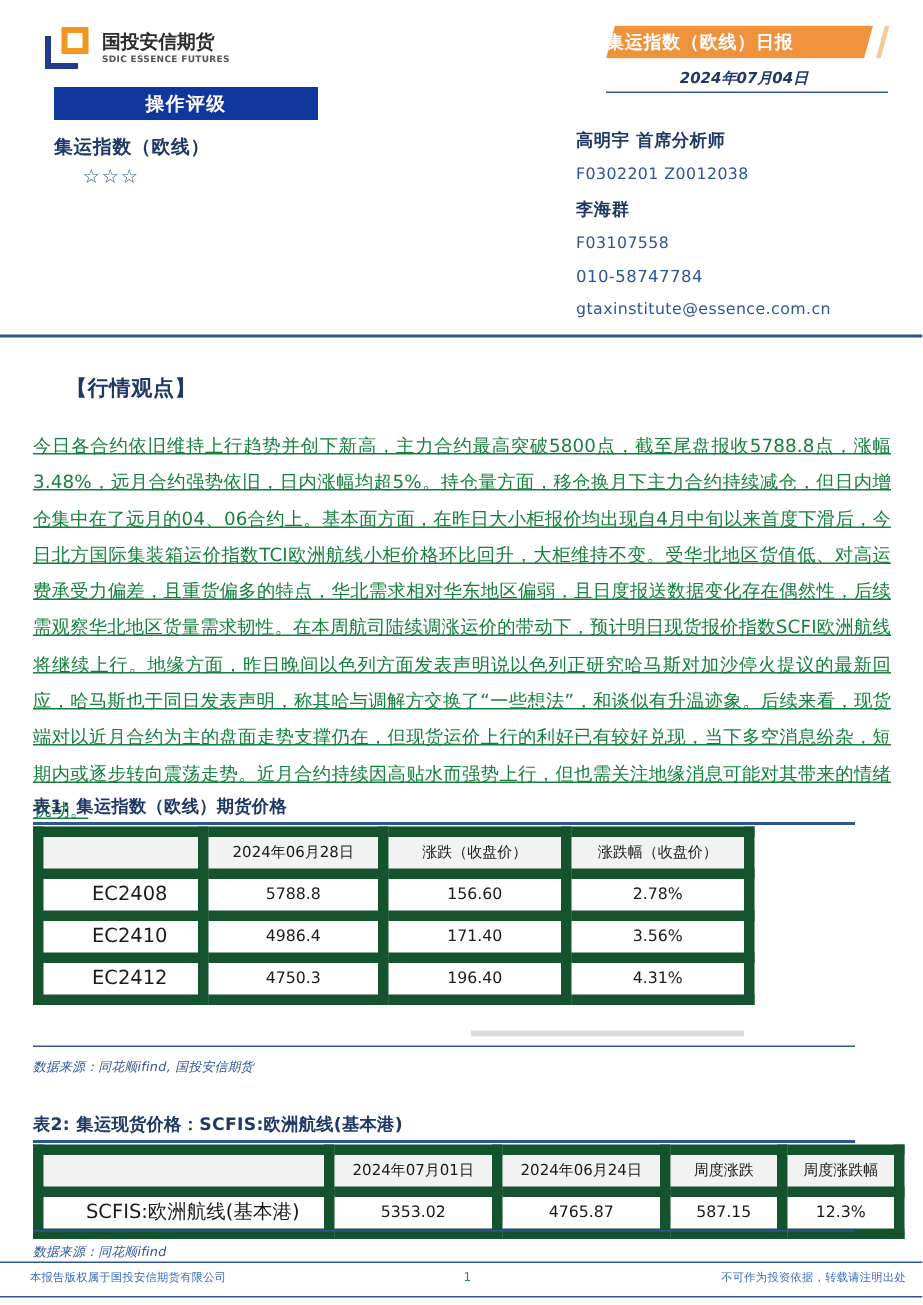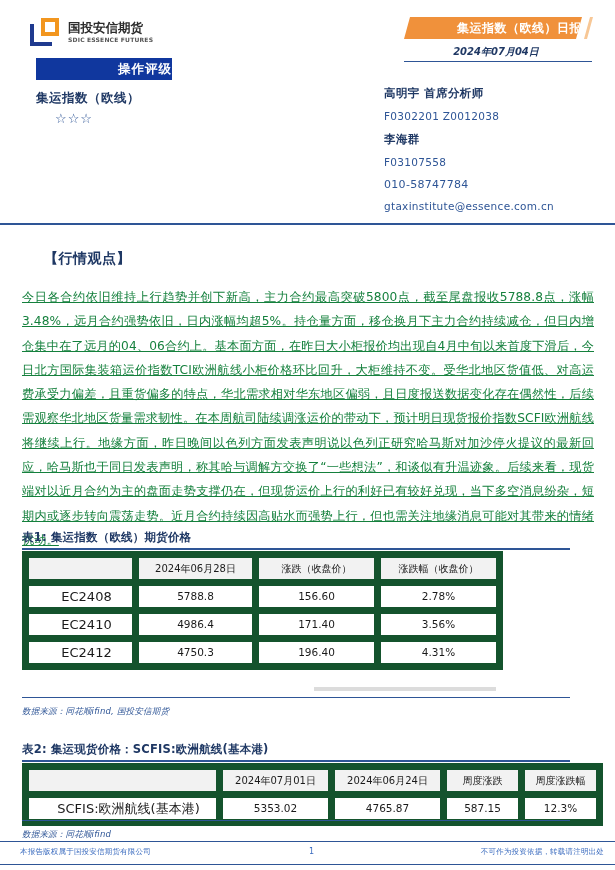--- a/index.html
+++ b/index.html
@@ -83,27 +83,27 @@
     color: #555555;
     letter-spacing: 0.2px;
     white-space: nowrap;
   }
 
   
   .rating-bar {
     position: absolute;
     left: 36px;
     top: 58px;
-    width: 136px;
+    width: 176px;
     height: 22px;
     background: #10379e;
     color: #ffffff;
     font-size: 12.5px;
     font-weight: bold;
-    text-align: right;
+    text-align: center;
     line-height: 22px;
     letter-spacing: 1px;
   }
 
   .rating-name {
     position: absolute;
     left: 36px;
     top: 90px;
     font-size: 12.5px;
     font-weight: bold;
@@ -123,21 +123,21 @@
   .banner {
     position: absolute;
     left: 404px;
     top: 17px;
     width: 178px;
     height: 22px;
     background: #f0913b;
     color: #ffffff;
     font-size: 12px;
     font-weight: bold;
-    text-align: right;
+    text-align: left;
     line-height: 22px;
     letter-spacing: 0.5px;
     clip-path: polygon(6px 0, 100% 0, calc(100% - 6px) 100%, 0 100%);
   }
   .banner-tail {
     position: absolute;
     left: 584px;
     top: 17px;
     width: 9px;
     height: 22px;

